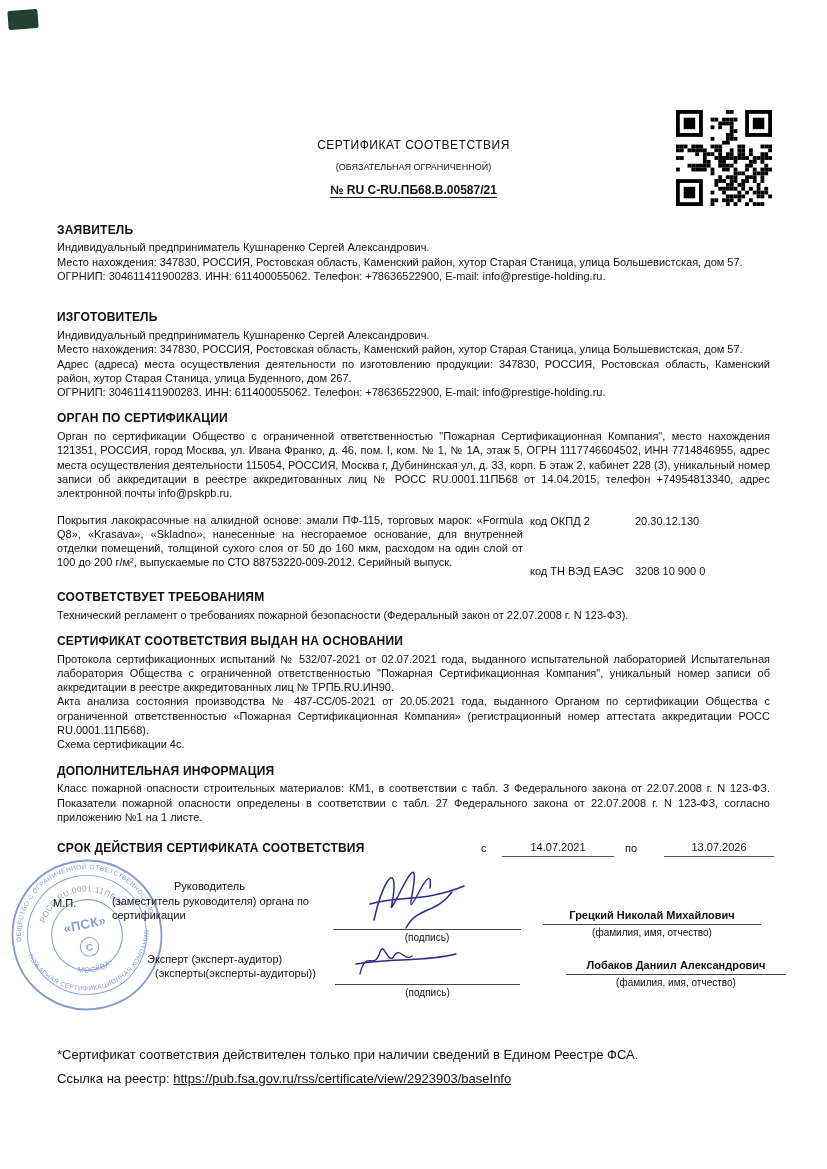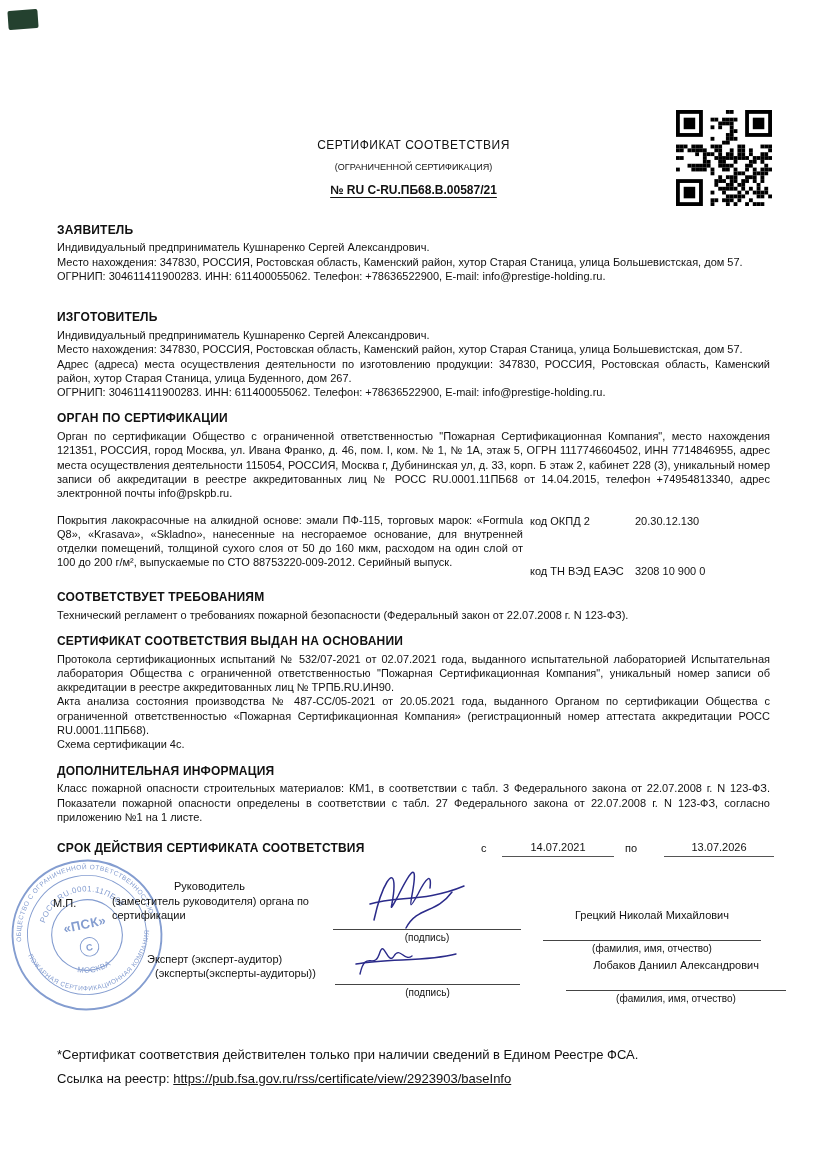--- a/index.html
+++ b/index.html
@@ -48,21 +48,21 @@
   .role2 { left:112px; top:894px; width:205px; }
   .role3 { left:147px; top:952px; }
   .role4 { left:155px; top:966px; }
   .sig1 { left:360px; top:856px; width:125px; height:74px; }
   .sig2 { left:348px; top:938px; width:115px; height:46px; }
   .sigline { border-top:1px solid #444; }
   .sl1 { left:333px; top:929px; width:188px; }
   .sl2 { left:335px; top:984px; width:185px; }
   .cap { text-align:center; font-size:10px; padding-top:1px; }
   .fio { text-align:center; }
-  .fio .name { border-bottom:1px solid #444; padding-bottom:18px; font-size:11px; }
+  .fio .name { border-bottom:1px solid #444; padding-bottom:2px; font-size:11px;font-weight:bold; }
   .fio1 { left:543px; top:908px; width:218px; }
   .fio2 { left:566px; top:958px; width:220px; }
 
   .footer { left:57px; top:1047px; width:713px; font-size:13px; }
   .registry { margin-top:7px; }
   .url { text-decoration:underline; color:#111; cursor:pointer; }
   svg text { font-family:"Liberation Sans", sans-serif; }
 </style>
 </head>
 <body>
@@ -267,21 +267,21 @@
         <rect x="76" y="4" width="20" height="20" fill="#fff"></rect>
         <rect x="80" y="8" width="12" height="12"></rect>
         <rect x="0" y="72" width="28" height="28"></rect>
         <rect x="4" y="76" width="20" height="20" fill="#fff"></rect>
         <rect x="8" y="80" width="12" height="12"></rect>
       </g>
     </svg>
 
   <div class="content">
     <div class="doc-title">СЕРТИФИКАТ СООТВЕТСТВИЯ</div>
-    <div class="doc-sub">(ОГРАНИЧЕННОЙ СЕРТИФИКАЦИЯ)</div>
+    <div class="doc-sub">(ОБЯЗАТЕЛЬНАЯ ОГРАНИЧЕННОЙ)</div>
     <div class="doc-num">№ RU С-RU.ПБ68.В.00587/21</div>
 
     <section class="s-applicant">
       <h2>ЗАЯВИТЕЛЬ</h2>
       <p>Индивидуальный предприниматель Кушнаренко Сергей Александрович.</p>
       <p>Место нахождения: 347830, РОССИЯ, Ростовская область, Каменский район, хутор Старая Станица, улица Большевистская, дом 57.</p>
       <p>ОГРНИП: 304611411900283. ИНН: 611400055062. Телефон: +78636522900, E-mail: info@prestige-holding.ru.</p>
     </section>
 
     <section class="s-manufacturer">

